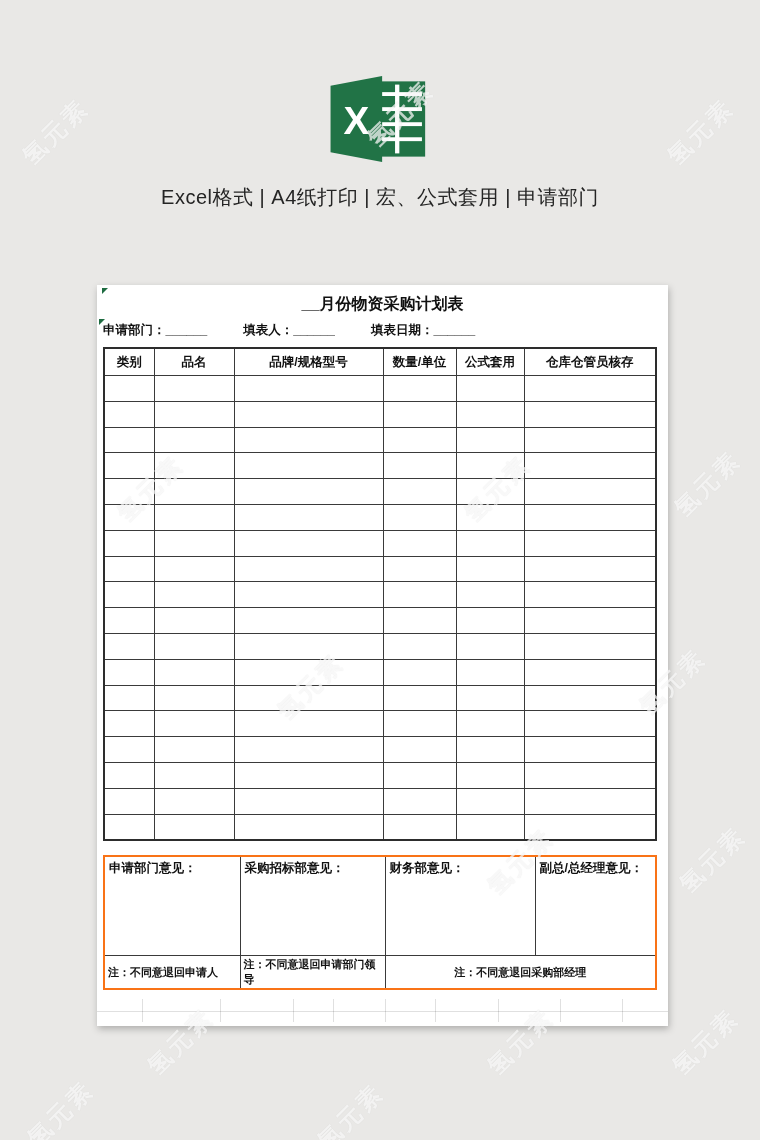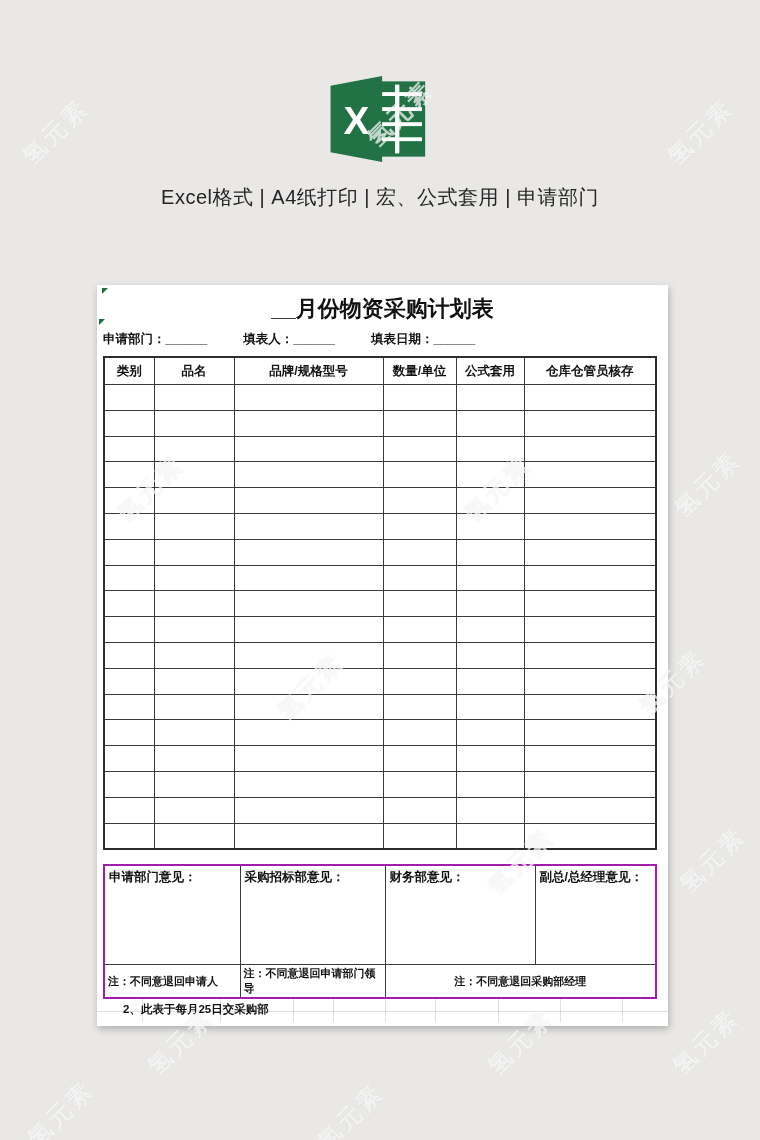--- a/index.html
+++ b/index.html
@@ -18,27 +18,27 @@
   }
   .hero-sub{
     text-align:center;margin-top:22px;font-size:20px;font-weight:500;
     color:#242424;letter-spacing:.5px;
   }
   
   .doc{
     position:absolute;left:97px;top:285px;width:571px;height:741px;
     background:#fff;box-shadow:1px 3px 7px rgba(0,0,0,.25);
   }
-  .doc-title{padding-top:9px;text-align:center;font-size:22px;font-weight:700;}
+  .doc-title{padding-top:9px;text-align:center;font-size:16px;font-weight:700;}
   .fields{display:flex;gap:36px;margin:7px 0 0 6px;font-size:12.5px;font-weight:700;white-space:nowrap;}
   table{border-collapse:collapse;table-layout:fixed;width:552px;margin-left:6px;padding-left:16px;}
   .ptable{margin-top:8px;border:2px solid #2d2d2d;}
   .ptable th{border:1px solid #3a3a3a;height:26px;padding:0;font-size:12.5px;font-weight:700;text-align:center;}
   .ptable td{border:1px solid #3a3a3a;height:24.8px;padding:0;}
-  .otable{margin-top:14px;border:2px solid #a21caf;}
+  .otable{margin-top:14px;border:2px solid #f97316;}
   .otable td{border:1px solid #3a3a3a;}
   .olabels td{height:95px;vertical-align:top;padding:3px 0 0 4px;font-size:12.5px;font-weight:700;}
   .onotes td{height:15px;padding:1px 0 1px 3px;font-size:11px;font-weight:700;}
   .onotes td.center{text-align:center;padding-left:0;}
   .fnote{margin:5px 0 0 6px;font-size:11.5px;font-weight:700;}
   .fnote2{margin-left:26px;margin-top:3px;}
   
   .cmark{position:absolute;width:0;height:0;border-left:6px solid #1d6b40;border-bottom:6px solid transparent;}
   .m1{left:5px;top:3px;}
   .m2{left:2px;top:34px;}
@@ -269,21 +269,20 @@
           <td>副总/总经理意见：</td>
         </tr>
       <tr class="onotes">
           <td>注：不同意退回申请人</td>
           <td>注：不同意退回申请部门领导</td>
           <td colspan="2" class="center">注：不同意退回采购部经理</td>
         </tr>
     </tbody>
   </table>
 
-  <div class="fnote fnote2">2、此表于每月25日交采购部</div>
 
   <div class="ghost-line"></div>
   <div id="ticks">
       <span class="tick" style="left: 45px;"></span>
       <span class="tick" style="left: 123px;"></span>
       <span class="tick" style="left: 196px;"></span>
       <span class="tick" style="left: 236px;"></span>
       <span class="tick" style="left: 288px;"></span>
       <span class="tick" style="left: 338px;"></span>
       <span class="tick" style="left: 401px;"></span>

